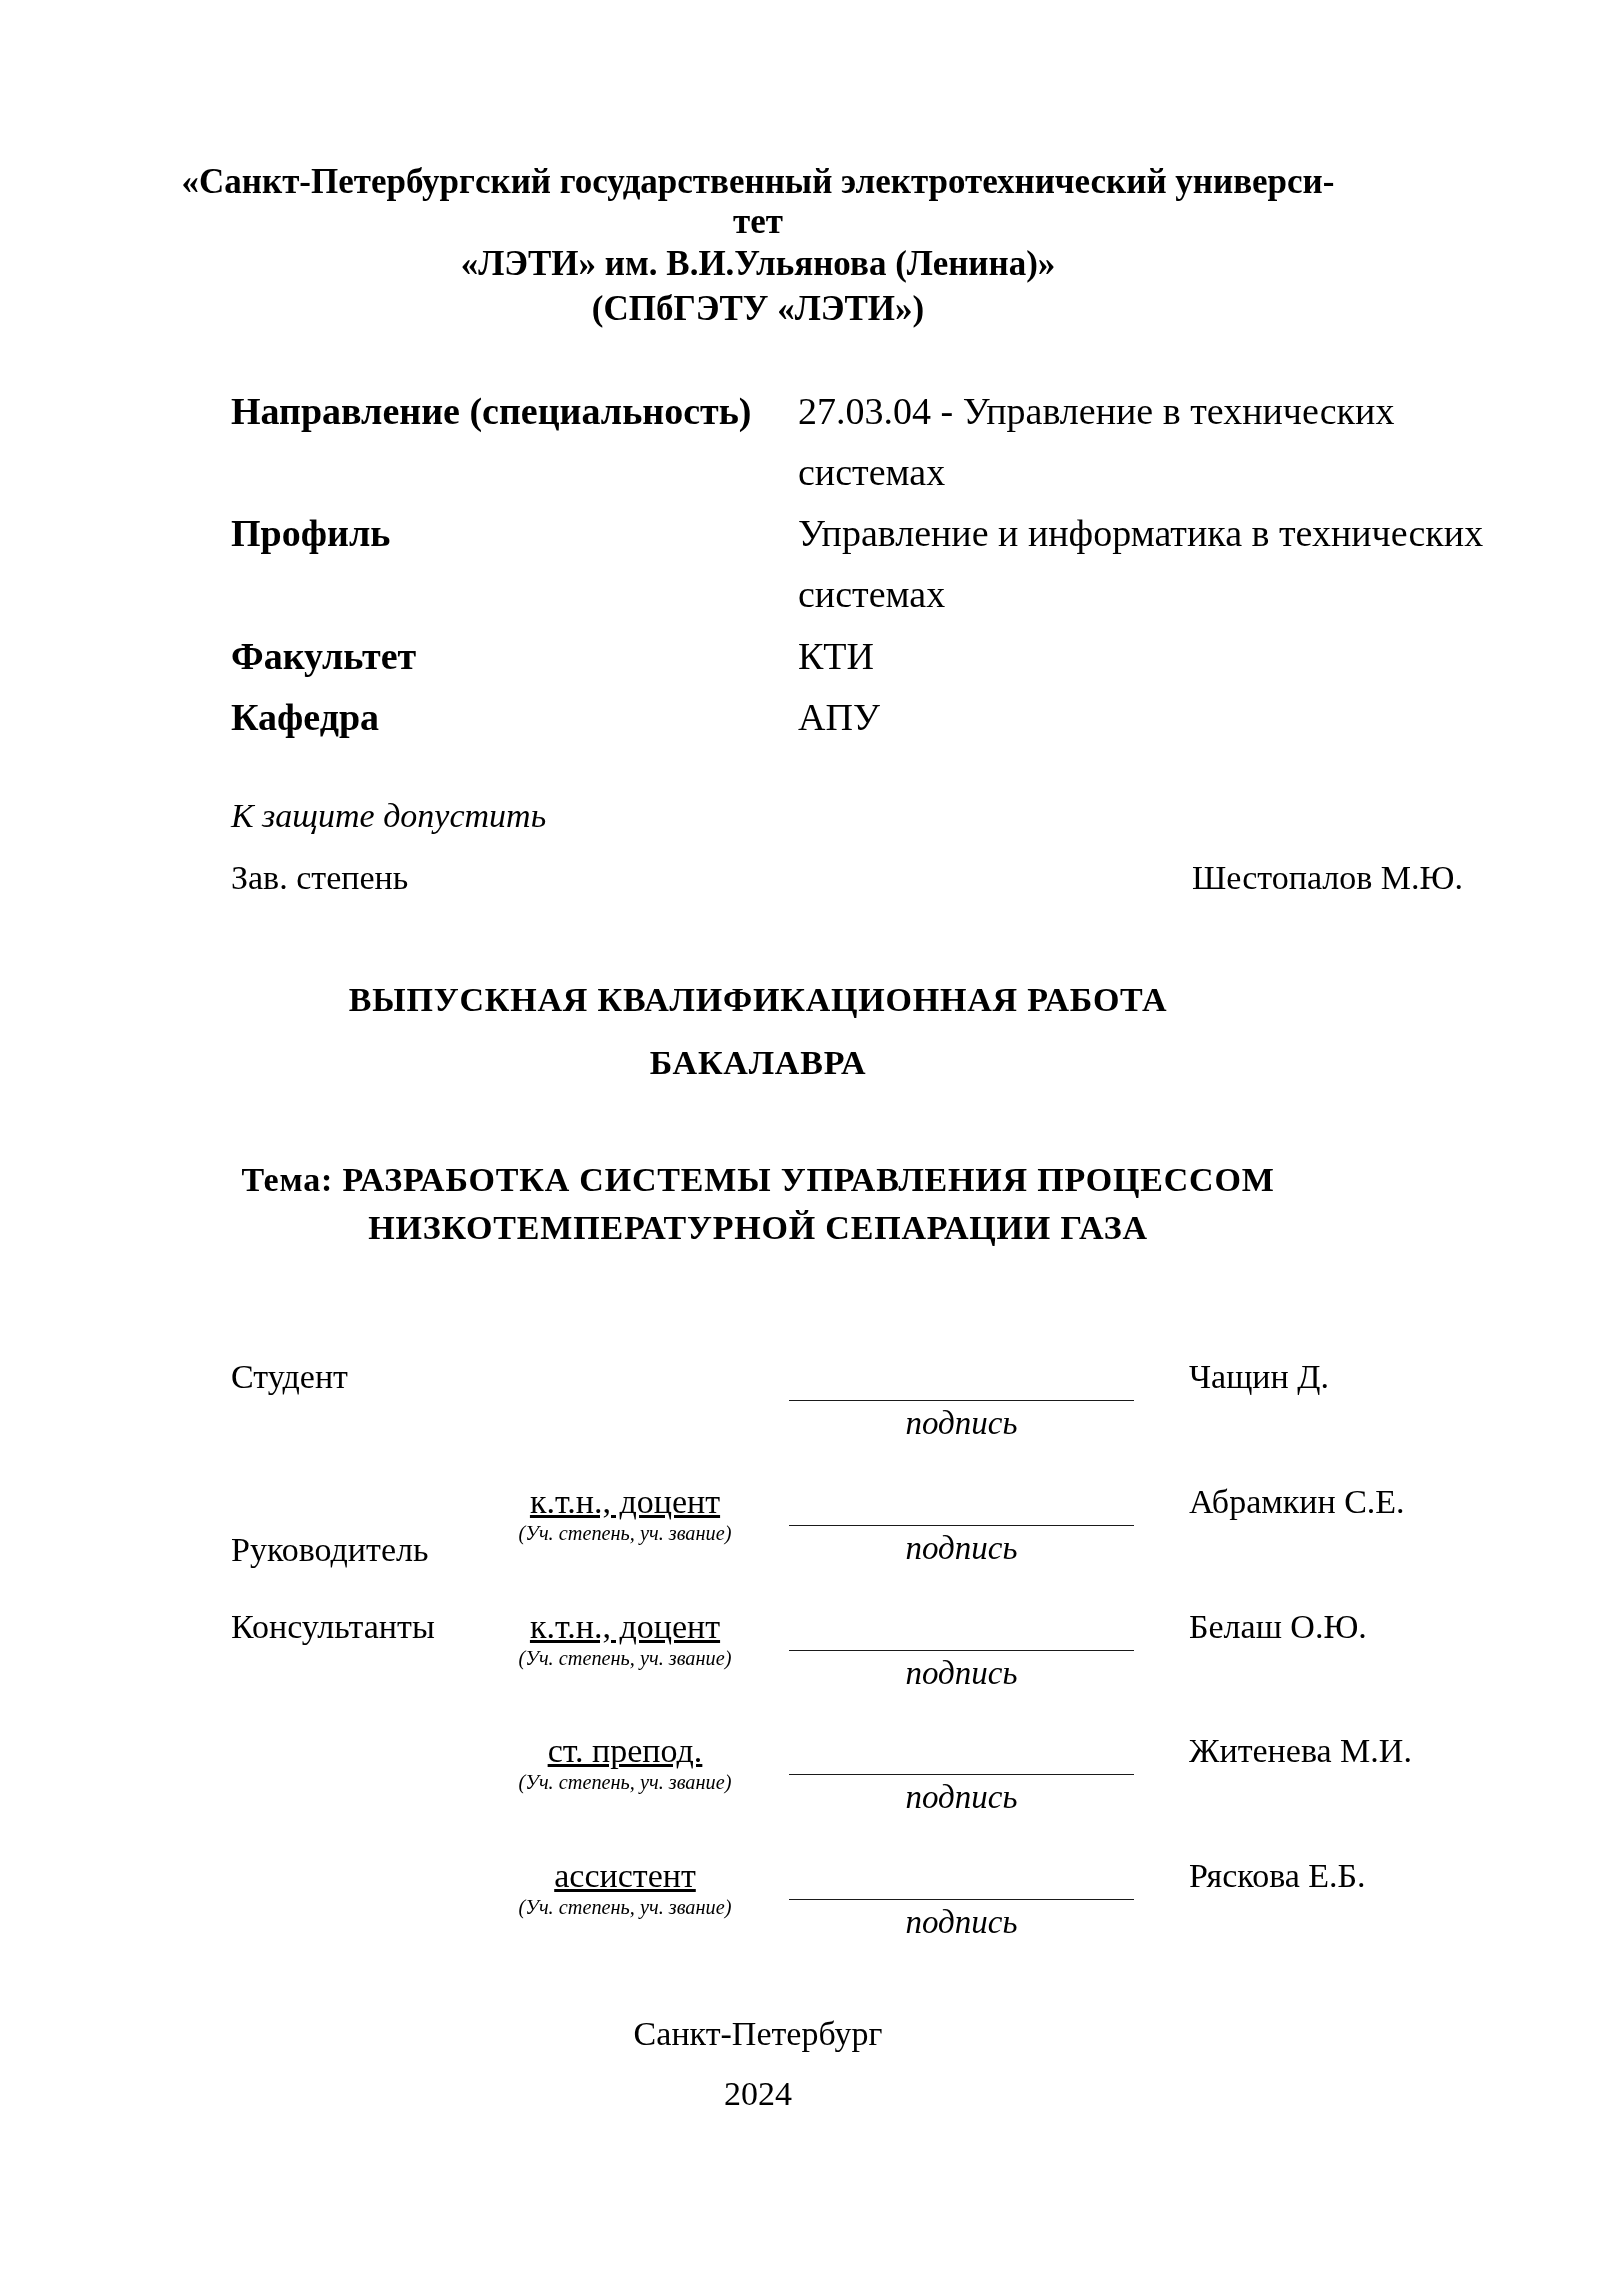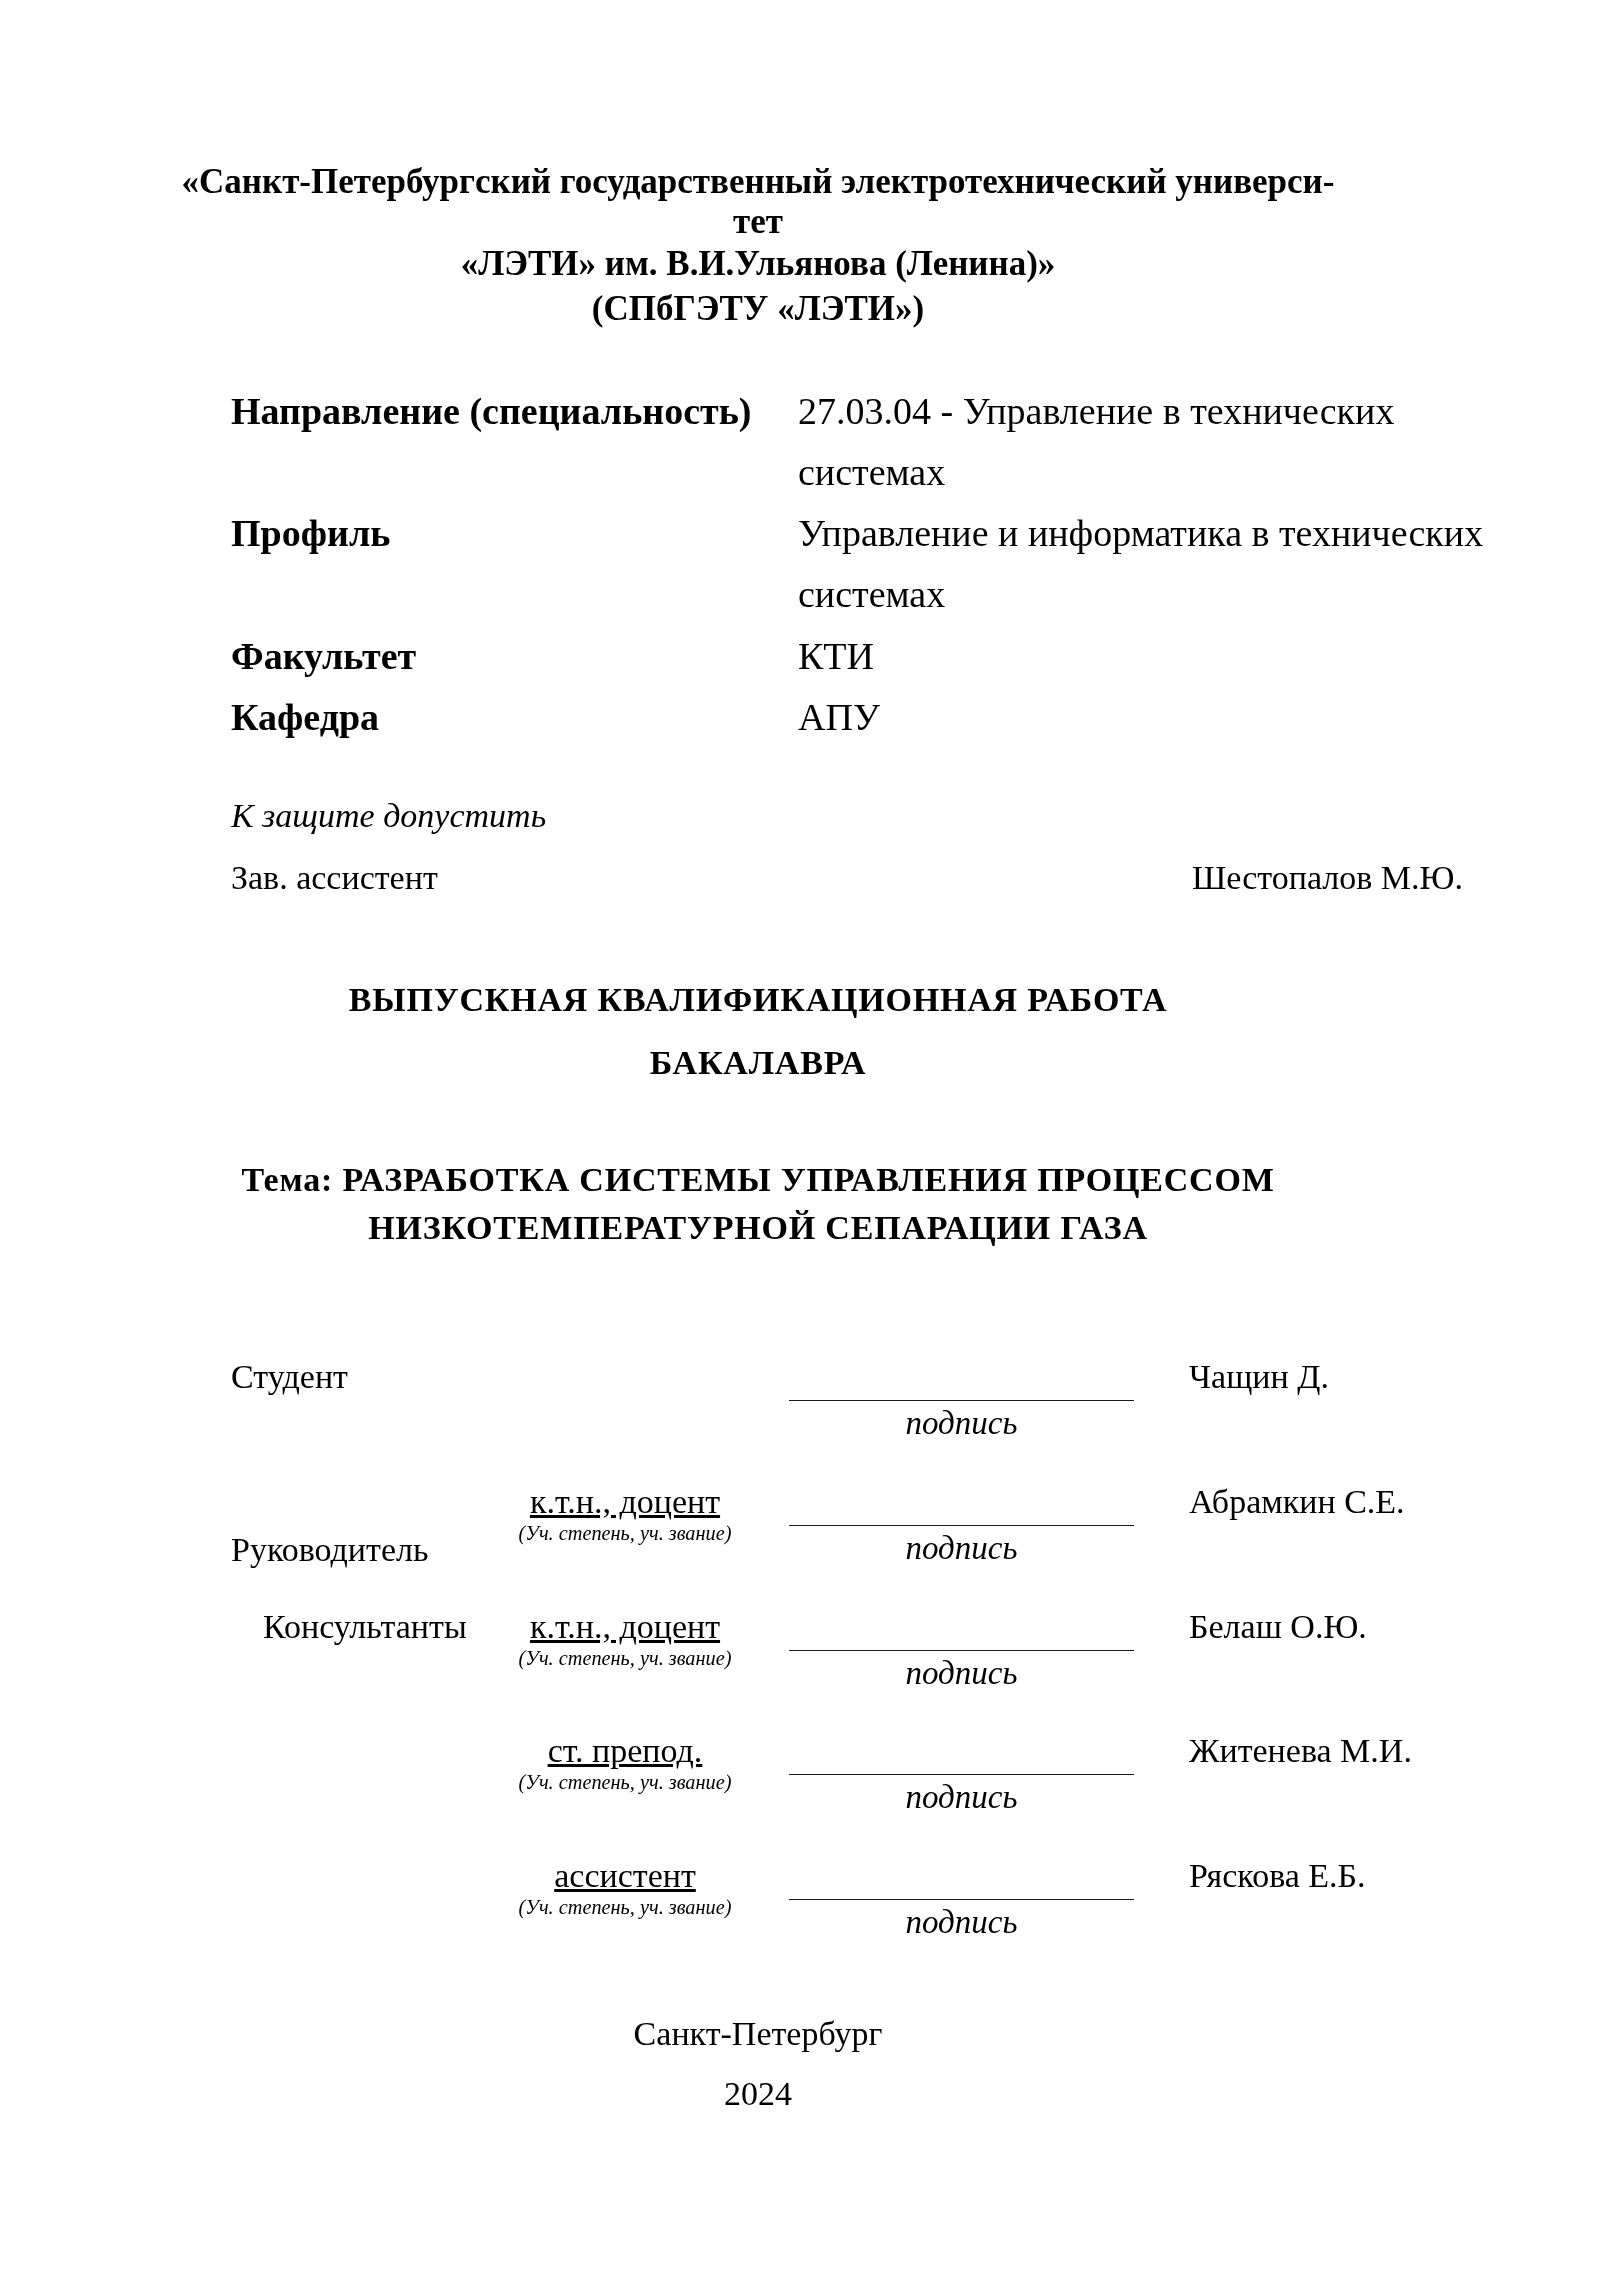--- a/index.html
+++ b/index.html
@@ -66,21 +66,21 @@
 
   <div class="abs info info-label" style="top:637px;">Факультет</div>
   <div class="abs info info-value" style="top:637px;">КТИ</div>
 
   <div class="abs info info-label" style="top:698px;">Кафедра</div>
   <div class="abs info info-value" style="top:698px;">АПУ</div>
 </div>
 
 <div>
   <div class="abs adm italic" style="top:796px; left:231px;">К защите допустить</div>
-  <div class="abs adm" style="top:858px; left:231px;">Зав. ассистент</div>
+  <div class="abs adm" style="top:858px; left:231px;">Зав. степень</div>
   <div class="abs adm" style="top:858px; right:153px;">Шестопалов М.Ю.</div>
 </div>
 
 <div>
   <div class="abs center title" style="top:980px;">ВЫПУСКНАЯ КВАЛИФИКАЦИОННАЯ РАБОТА</div>
   <div class="abs center title" style="top:1043px;">БАКАЛАВРА</div>
   <div class="abs center title" style="top:1160px;">Тема: РАЗРАБОТКА СИСТЕМЫ УПРАВЛЕНИЯ ПРОЦЕССОМ</div>
   <div class="abs center title" style="top:1208px;">НИЗКОТЕМПЕРАТУРНОЙ СЕПАРАЦИИ ГАЗА</div>
 </div>
 
@@ -96,21 +96,21 @@
   <div>
     <div class="abs sig sig-role" style="top:1530px;">Руководитель</div>
     <div class="abs sig sig-degree" style="top:1482px;">к.т.н., доцент</div>
     <div class="abs sig-hint" style="top:1522px;">(Уч. степень, уч. звание)</div>
     <div class="abs sig-line" style="top:1525px;"></div>
     <div class="abs sig-podpis" style="top:1529px;">подпись</div>
     <div class="abs sig sig-name" style="top:1482px;">Абрамкин С.Е.</div>
   </div>
 
   <div>
-    <div class="abs sig sig-role" style="top:1607px;margin-left:32px;">Консультанты</div>
+    <div class="abs sig sig-role" style="top:1607px;">Консультанты</div>
     <div class="abs sig sig-degree" style="top:1607px;">к.т.н., доцент</div>
     <div class="abs sig-hint" style="top:1647px;">(Уч. степень, уч. звание)</div>
     <div class="abs sig-line" style="top:1650px;"></div>
     <div class="abs sig-podpis" style="top:1654px;">подпись</div>
     <div class="abs sig sig-name" style="top:1607px;">Белаш О.Ю.</div>
   </div>
 
   <div>
     <div class="abs sig sig-degree" style="top:1731px;">ст. препод.</div>
     <div class="abs sig-hint" style="top:1771px;">(Уч. степень, уч. звание)</div>

